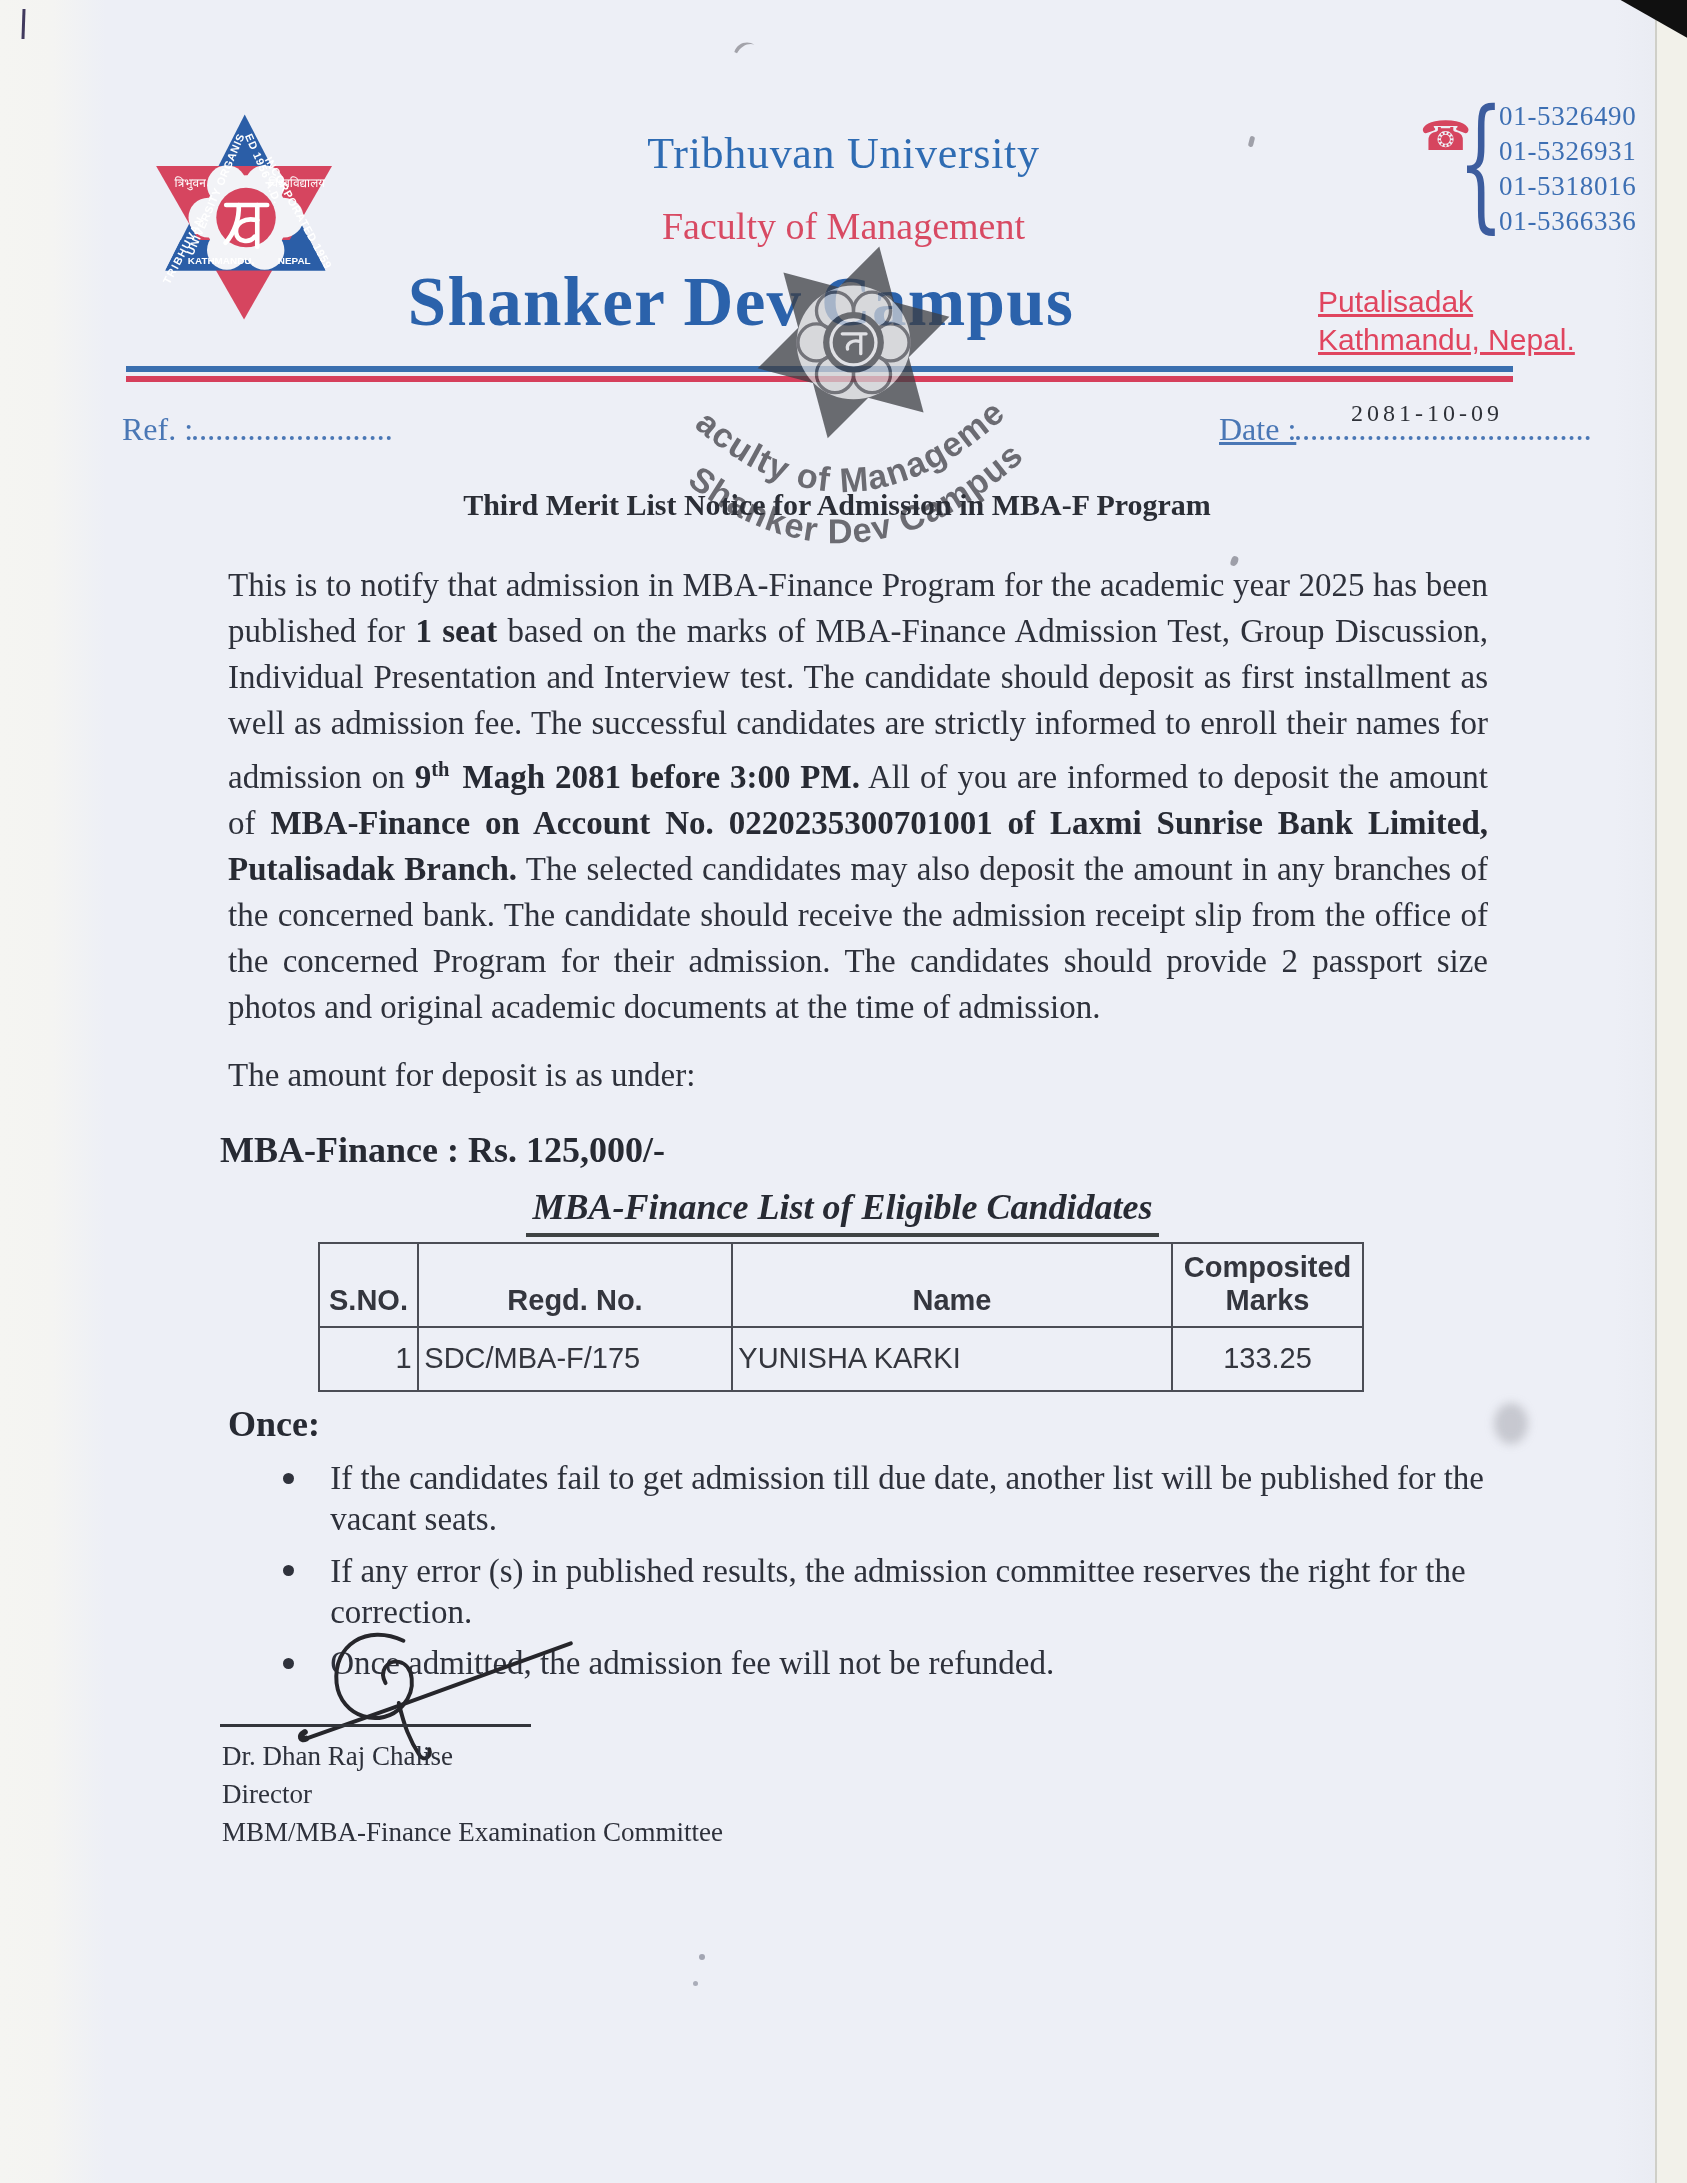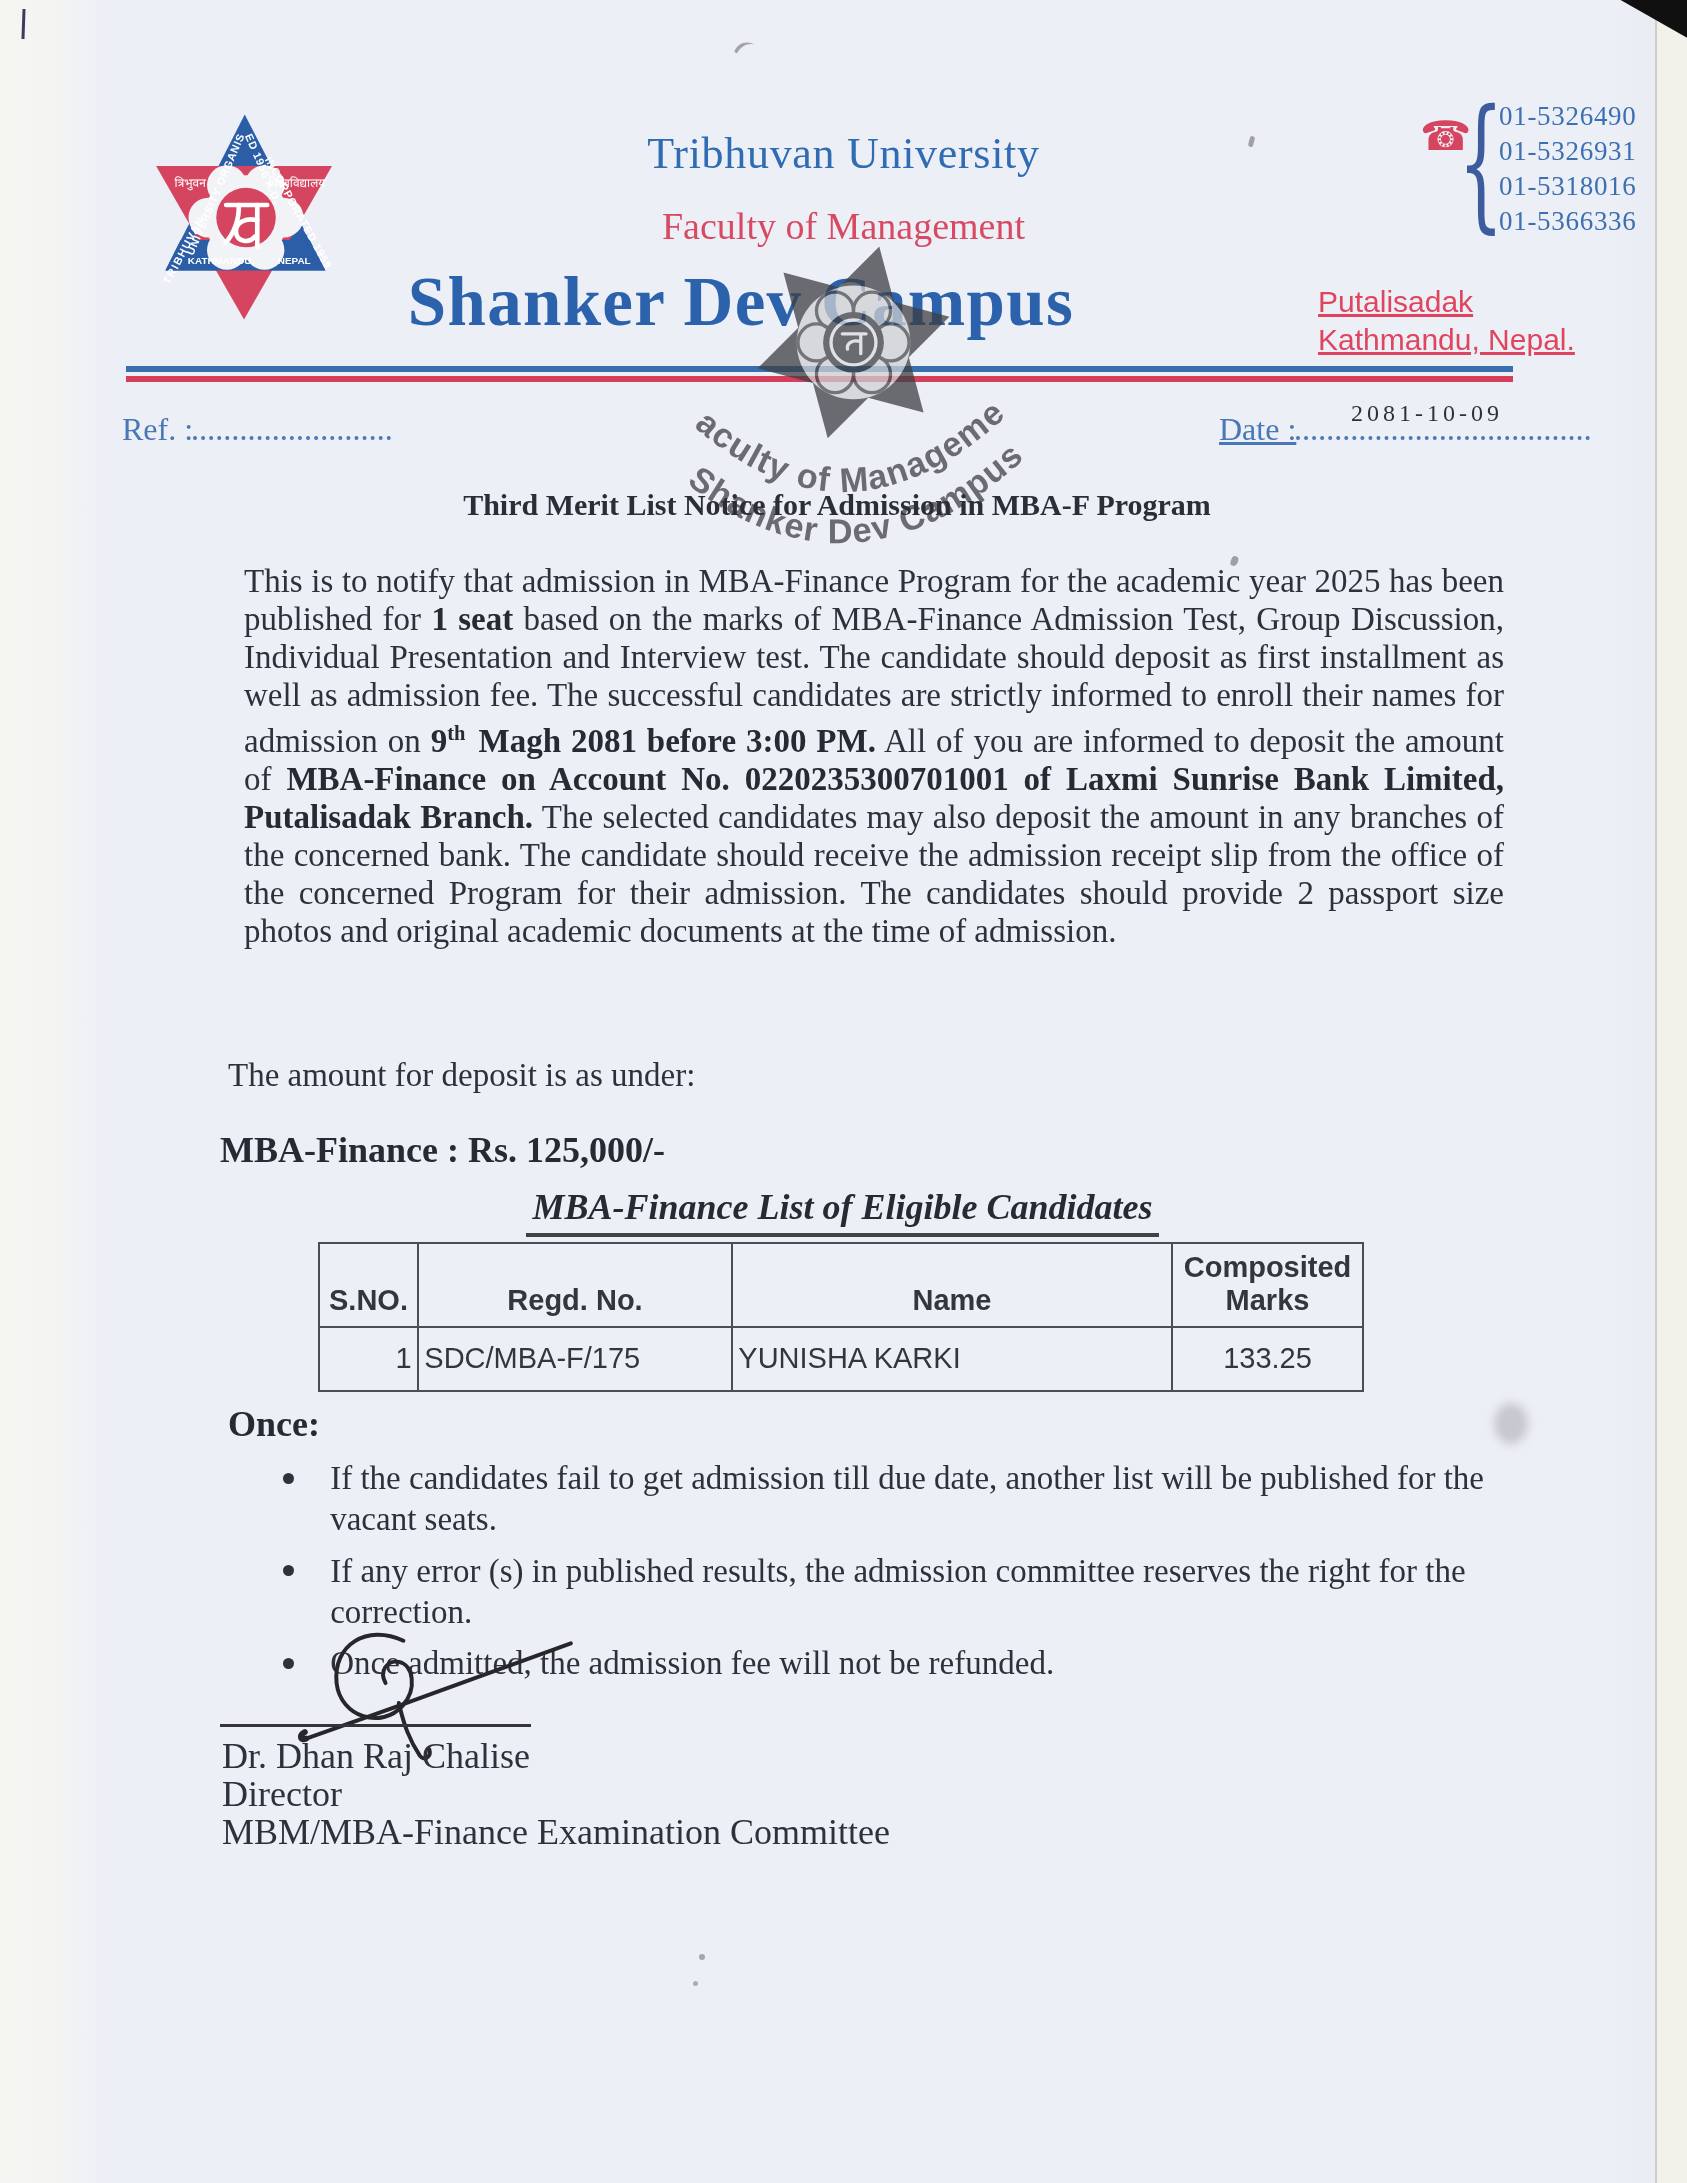--- a/index.html
+++ b/index.html
@@ -22,21 +22,21 @@
   .rule.red{top:376px;background:#d63f5c;}
   
   .refline{left:122px;top:409px;font-size:32px;color:#4a77b5;}
   .dateline{left:1219px;top:409px;font-size:32px;color:#4a77b5;text-decoration:underline;}
   .leader{display:inline-block;border-bottom:4px dotted #4a77b5;height:26.5px;vertical-align:baseline;}
   .date-value{left:1351px;top:400px;font-size:24px;color:#2e3138;letter-spacing:4px;}
   
   .stamp{left:599px;top:187px;opacity:.88;}
   
   .doc-title{left:0;top:488px;width:1674px;text-align:center;font-size:30px;font-weight:700;color:#2b2e36;}
-  .body-par{left:244px;top:562px;width:1260px;font-size:33px;line-height:38px;text-align:justify;color:#2e313b;}
+  .body-par{left:228px;top:562px;width:1260px;font-size:33px;line-height:46px;text-align:justify;color:#2e313b;}
   .body-par b{font-weight:700;color:#272a33;}
   .sup{vertical-align:super;font-size:.62em;font-weight:700;}
   .gap-left{margin-left:13.2px;}
   .amount-intro{left:228px;top:1057px;font-size:33px;color:#2e313b;}
   .amount-line{left:220px;top:1129px;font-size:36px;font-weight:700;color:#272a33;}
   
   .tbl-caption{left:318px;top:1186px;width:1049px;text-align:center;font-style:italic;}
   .tbl-caption span{display:inline-block;font-size:36px;font-weight:700;color:#272a33;border-bottom:4px solid #3f4344;padding:0 6.6px 5.3px 6.6px;}
   table.merit{position:absolute;left:318px;top:1242px;border-collapse:collapse;font-family:"Liberation Sans",sans-serif;font-size:29px;color:#34363e;background:transparent;}
   table.merit th,table.merit td{border:2.6px solid #4b4d55;}
@@ -47,21 +47,21 @@
   td.regd,td.name{text-align:left;padding-left:14.6px;}
   td.marks,th{text-align:center;}
   
   .notes-head{left:228px;top:1403px;font-size:36px;font-weight:700;color:#272a33;}
   .notes-list{left:283px;top:1458px;width:1231px;}
   .note-item{display:flex;margin-bottom:10.6px;font-size:33px;line-height:41px;color:#2e313b;}
   .note-dot{flex:none;width:11.2px;height:11.2px;border-radius:50%;background:#2f323c;margin:14.6px 36px 0 0;}
   
   .sig-svg{left:281px;top:1626px;}
   .sig-rule{left:220px;top:1724px;width:311px;height:3.3px;background:#33353b;}
-  .sig-block{left:222px;top:1737px;font-size:36px;line-height:38px;color:#2e313b;}
+  .sig-block{left:222px;top:1737px;font-size:27px;line-height:38px;color:#2e313b;}
   
   .corner-wedge{right:0;top:0;width:81px;height:65px;background:#101010;clip-path:polygon(18% 0,100% 0,100% 58%);}
   .edge-line{left:1655px;top:0;width:2px;height:2183px;background:#cfcfc8;}
   .tl-tick{left:22px;top:8.6px;width:3.3px;height:30px;background:#413a5e;transform:rotate(2deg);}
   .swirl{left:733px;top:40px;}
   .mark-a{left:1249px;top:136px;width:4.6px;height:11.2px;background:rgba(95,95,105,.55);border-radius:2.6px;transform:rotate(14deg);}
   .mark-b{left:1231px;top:556px;width:6.6px;height:10px;background:rgba(80,80,92,.5);border-radius:50% 50% 60% 40%;transform:rotate(18deg);}
   .smudge{left:1494px;top:1403px;width:34px;height:41px;background:rgba(118,118,126,.32);border-radius:50%;filter:blur(4.6px);}
   .dot-a{left:699px;top:1954px;width:6px;height:6px;border-radius:50%;background:rgba(70,75,95,.45);}
   .dot-b{left:693px;top:1981px;width:5.3px;height:5.3px;border-radius:50%;background:rgba(70,75,95,.4);}

